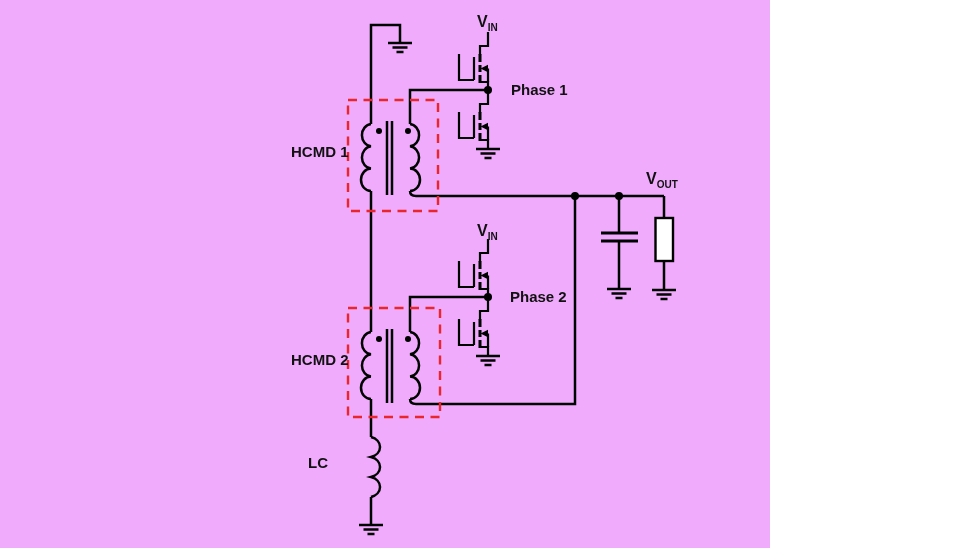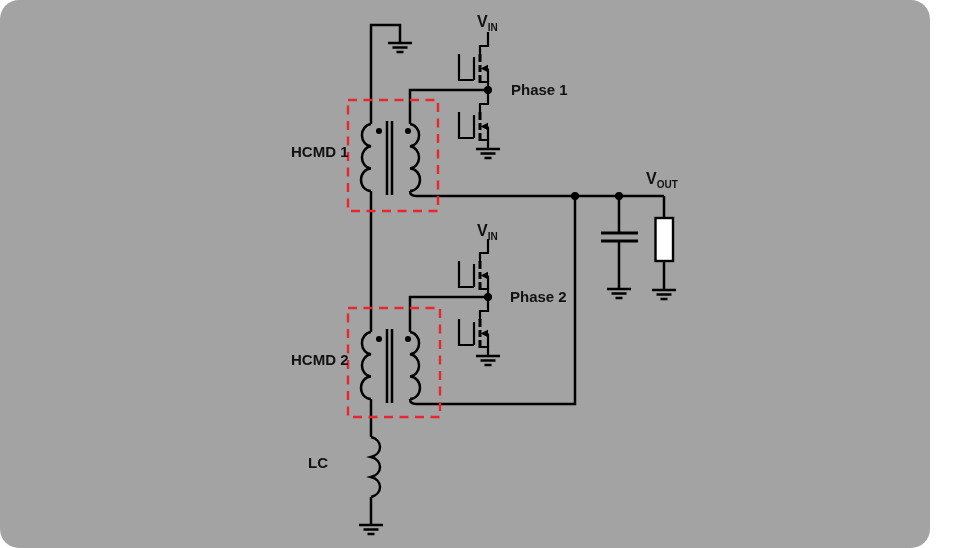--- a/index.html
+++ b/index.html
@@ -1,22 +1,21 @@
 <!DOCTYPE html>
 <html><head>
 <meta charset="utf-8">
 <style>
   html,body{margin:0;padding:0;background:#ffffff;}
   .stage{
     position:relative;
-    width:930px;height:548px;
-    background:#a3a3a3;
+    width:770px;height:548px;
+    background:#f0abfc;
     font-family:"Liberation Sans", sans-serif;
     overflow:hidden;
-    border-radius:19px;
   }
   svg{display:block;}
   .w{stroke:#000;stroke-width:2.5;fill:none;stroke-linejoin:miter;stroke-linecap:butt;}
   .thin{stroke-width:2.2;}
   .plate{stroke:#000;stroke-width:2.8;fill:none;}
   .dot{fill:#000;stroke:none;}
   .lbl{fill:#111;font-size:15px;font-weight:600;}
   .vlbl{fill:#111;font-size:16px;font-weight:700;}
   .vsub{font-size:10px;font-weight:700;}
   .resistor{fill:#fff;stroke:#000;stroke-width:2.4;}

